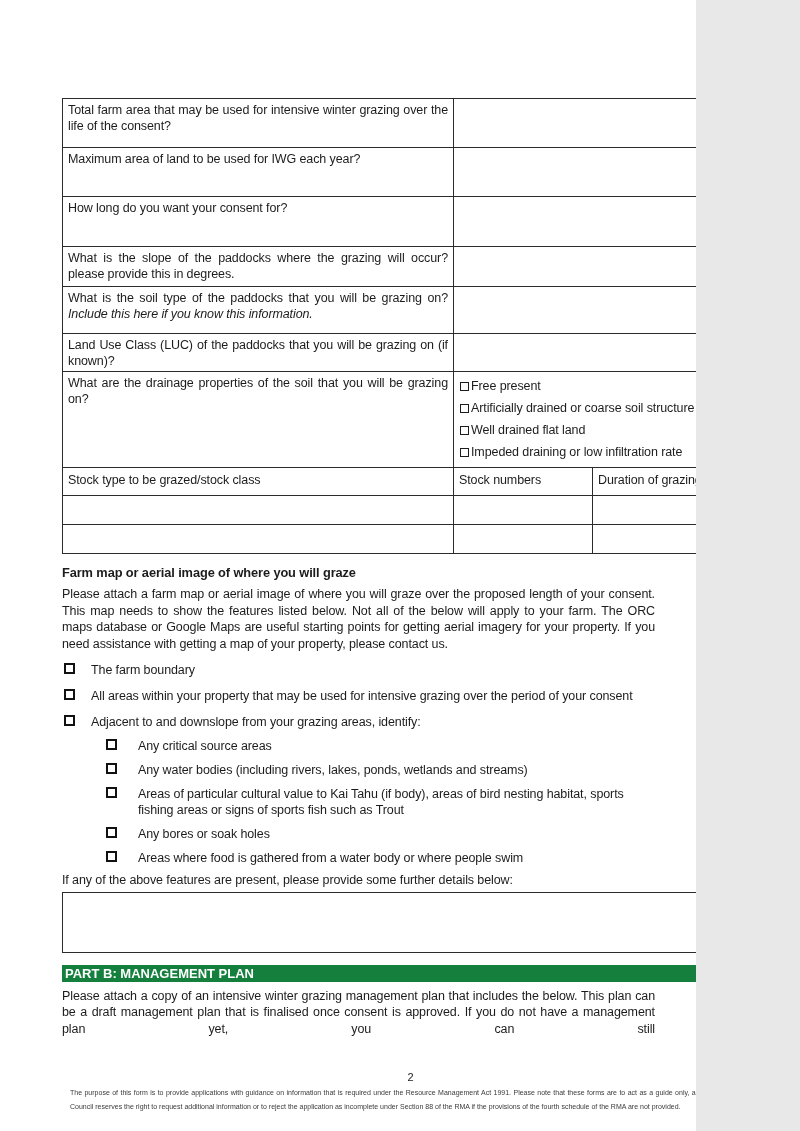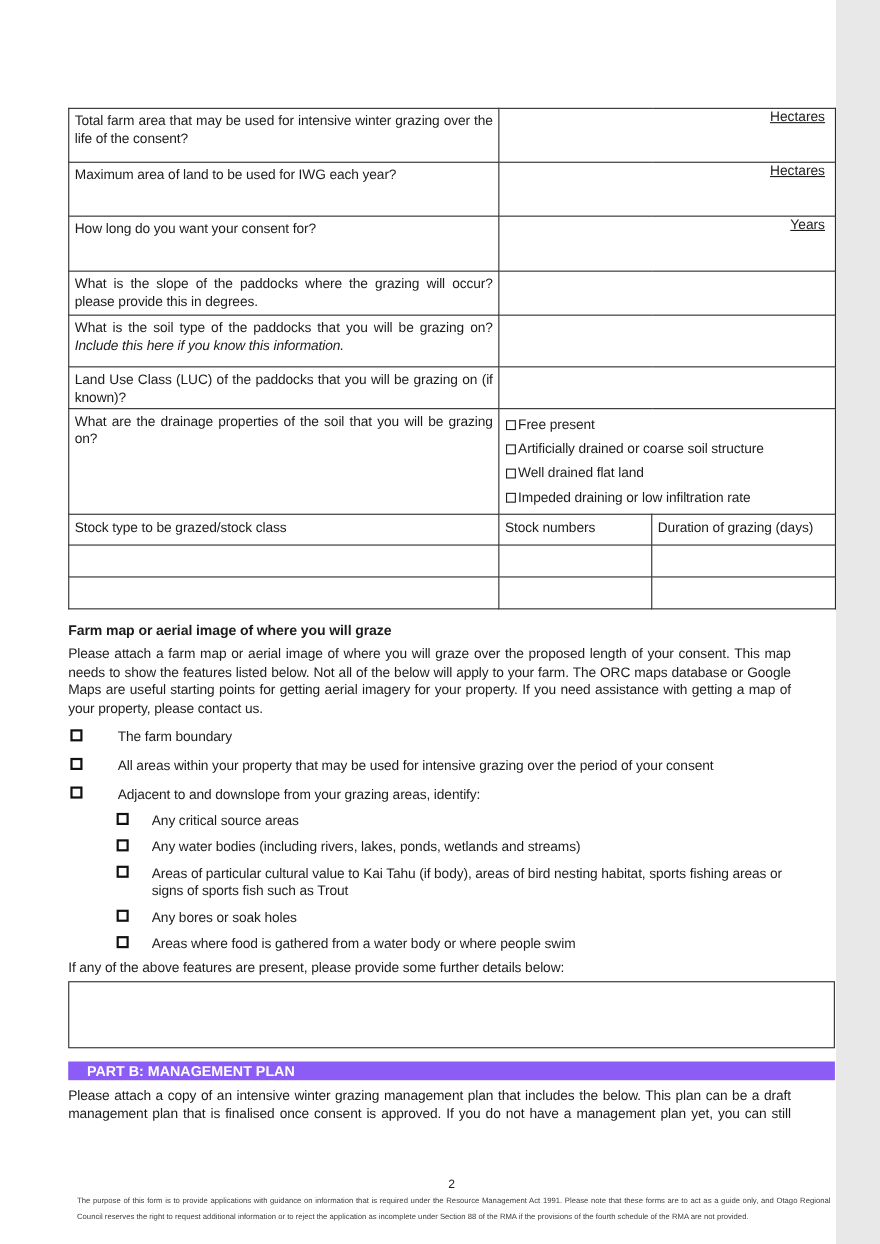--- a/index.html
+++ b/index.html
@@ -1,19 +1,19 @@
 <!DOCTYPE html>
 <html><head>
 <meta charset="utf-8">
 <style>
   * { margin: 0; padding: 0; box-sizing: border-box; }
   html, body { background: #e8e8e8; }
   .page {
     position: relative;
-    width: 760px; height: 1131px;
+    width: 696px; height: 1131px;
     background: #ffffff;
     font-family: "Liberation Sans", "DejaVu Sans", sans-serif;
     color: #1c1c1c;
     padding: 98px 41px 0 62px;
     overflow: hidden;
   }
   
   table.form-table { border-collapse: collapse; table-layout: fixed; width: 697px; }
   table.form-table td { border: 1px solid #2b2b2b; vertical-align: top; }
   td.q {
@@ -41,37 +41,37 @@
   p.just-all { text-align: justify; text-align-last: justify; }
 
   
   .chk { display: flex; align-items: flex-start; }
   .chk .box {
     flex: 0 0 auto; width: 11px; height: 11px;
     border: 2px solid #111; background: #fff; margin-top: 1px;
   }
   .chk .lbl { font-size: 12.5px; line-height: 16px; letter-spacing: -0.1px; }
   .chk.l1 { margin-left: 2px; margin-top: 10px; }
-  .chk.l1 .lbl { margin-left: 32px; }
+  .chk.l1 .lbl { margin-left: 16px; }
   .chk.l2 { margin-left: 44px; margin-top: 8px; }
   .chk.l2 .lbl { margin-left: 21px; max-width: 620px; }
   .chk-group-1 { margin-top: 5px; }
   .chk-group-2 { margin-top: 0px; }
 
   
   .prompt { margin-top: 10px; }
   .details-box {
     margin-top: 3px; width: 697px; height: 61px;
     border: 1px solid #2b2b2b; background: #fff;
   }
   .partb-bar {
     margin-top: 12px; width: 697px; height: 17px;
-    background: #8b5cf6; color: #fff;
+    background: #15803d; color: #fff;
     font-size: 13px; font-weight: bold; line-height: 17px;
-    padding-left: 17px; letter-spacing: 0px;
+    padding-left: 3px; letter-spacing: 0px;
   }
 
   
   .footer { position: absolute; left: 62px; top: 1071px; width: 697px; }
   .pgnum { text-align: center; font-size: 11px; margin-bottom: 3px; }
   .note-sm {
     font-size: 7px; line-height: 14px; color: #3a3a3a;
     text-align: justify; padding: 0 4px 0 8px;
   }
 </style>

